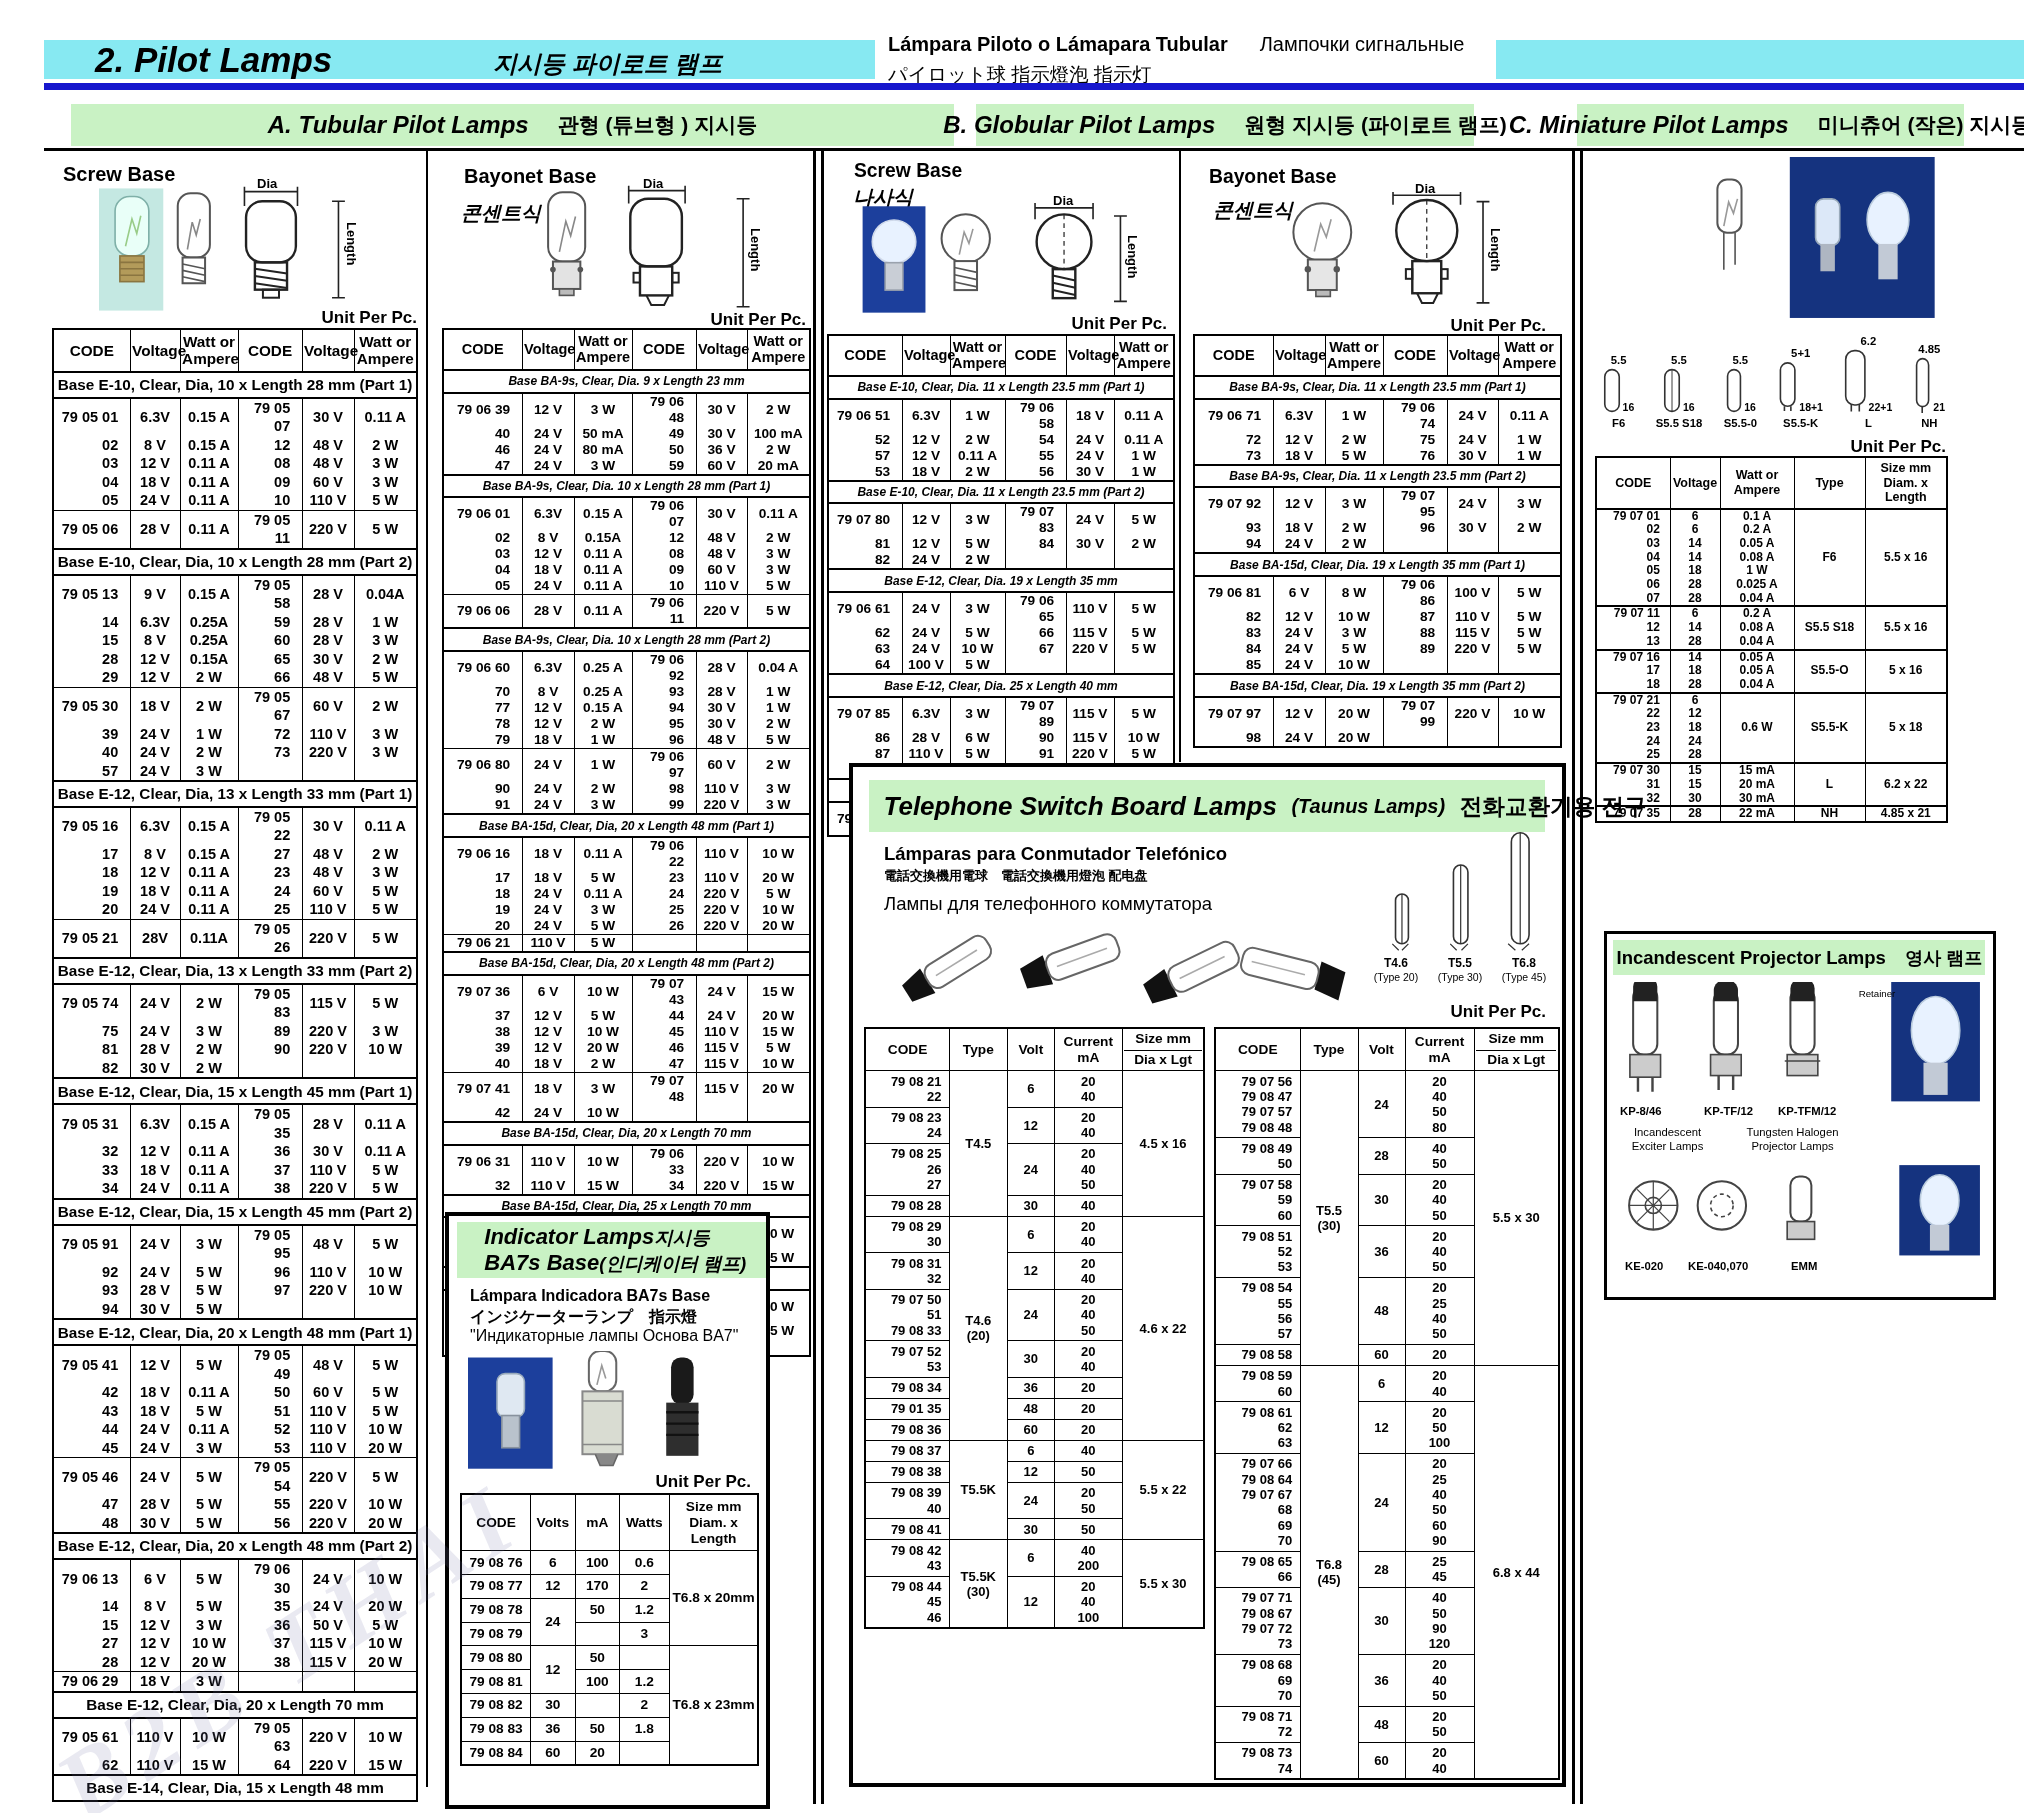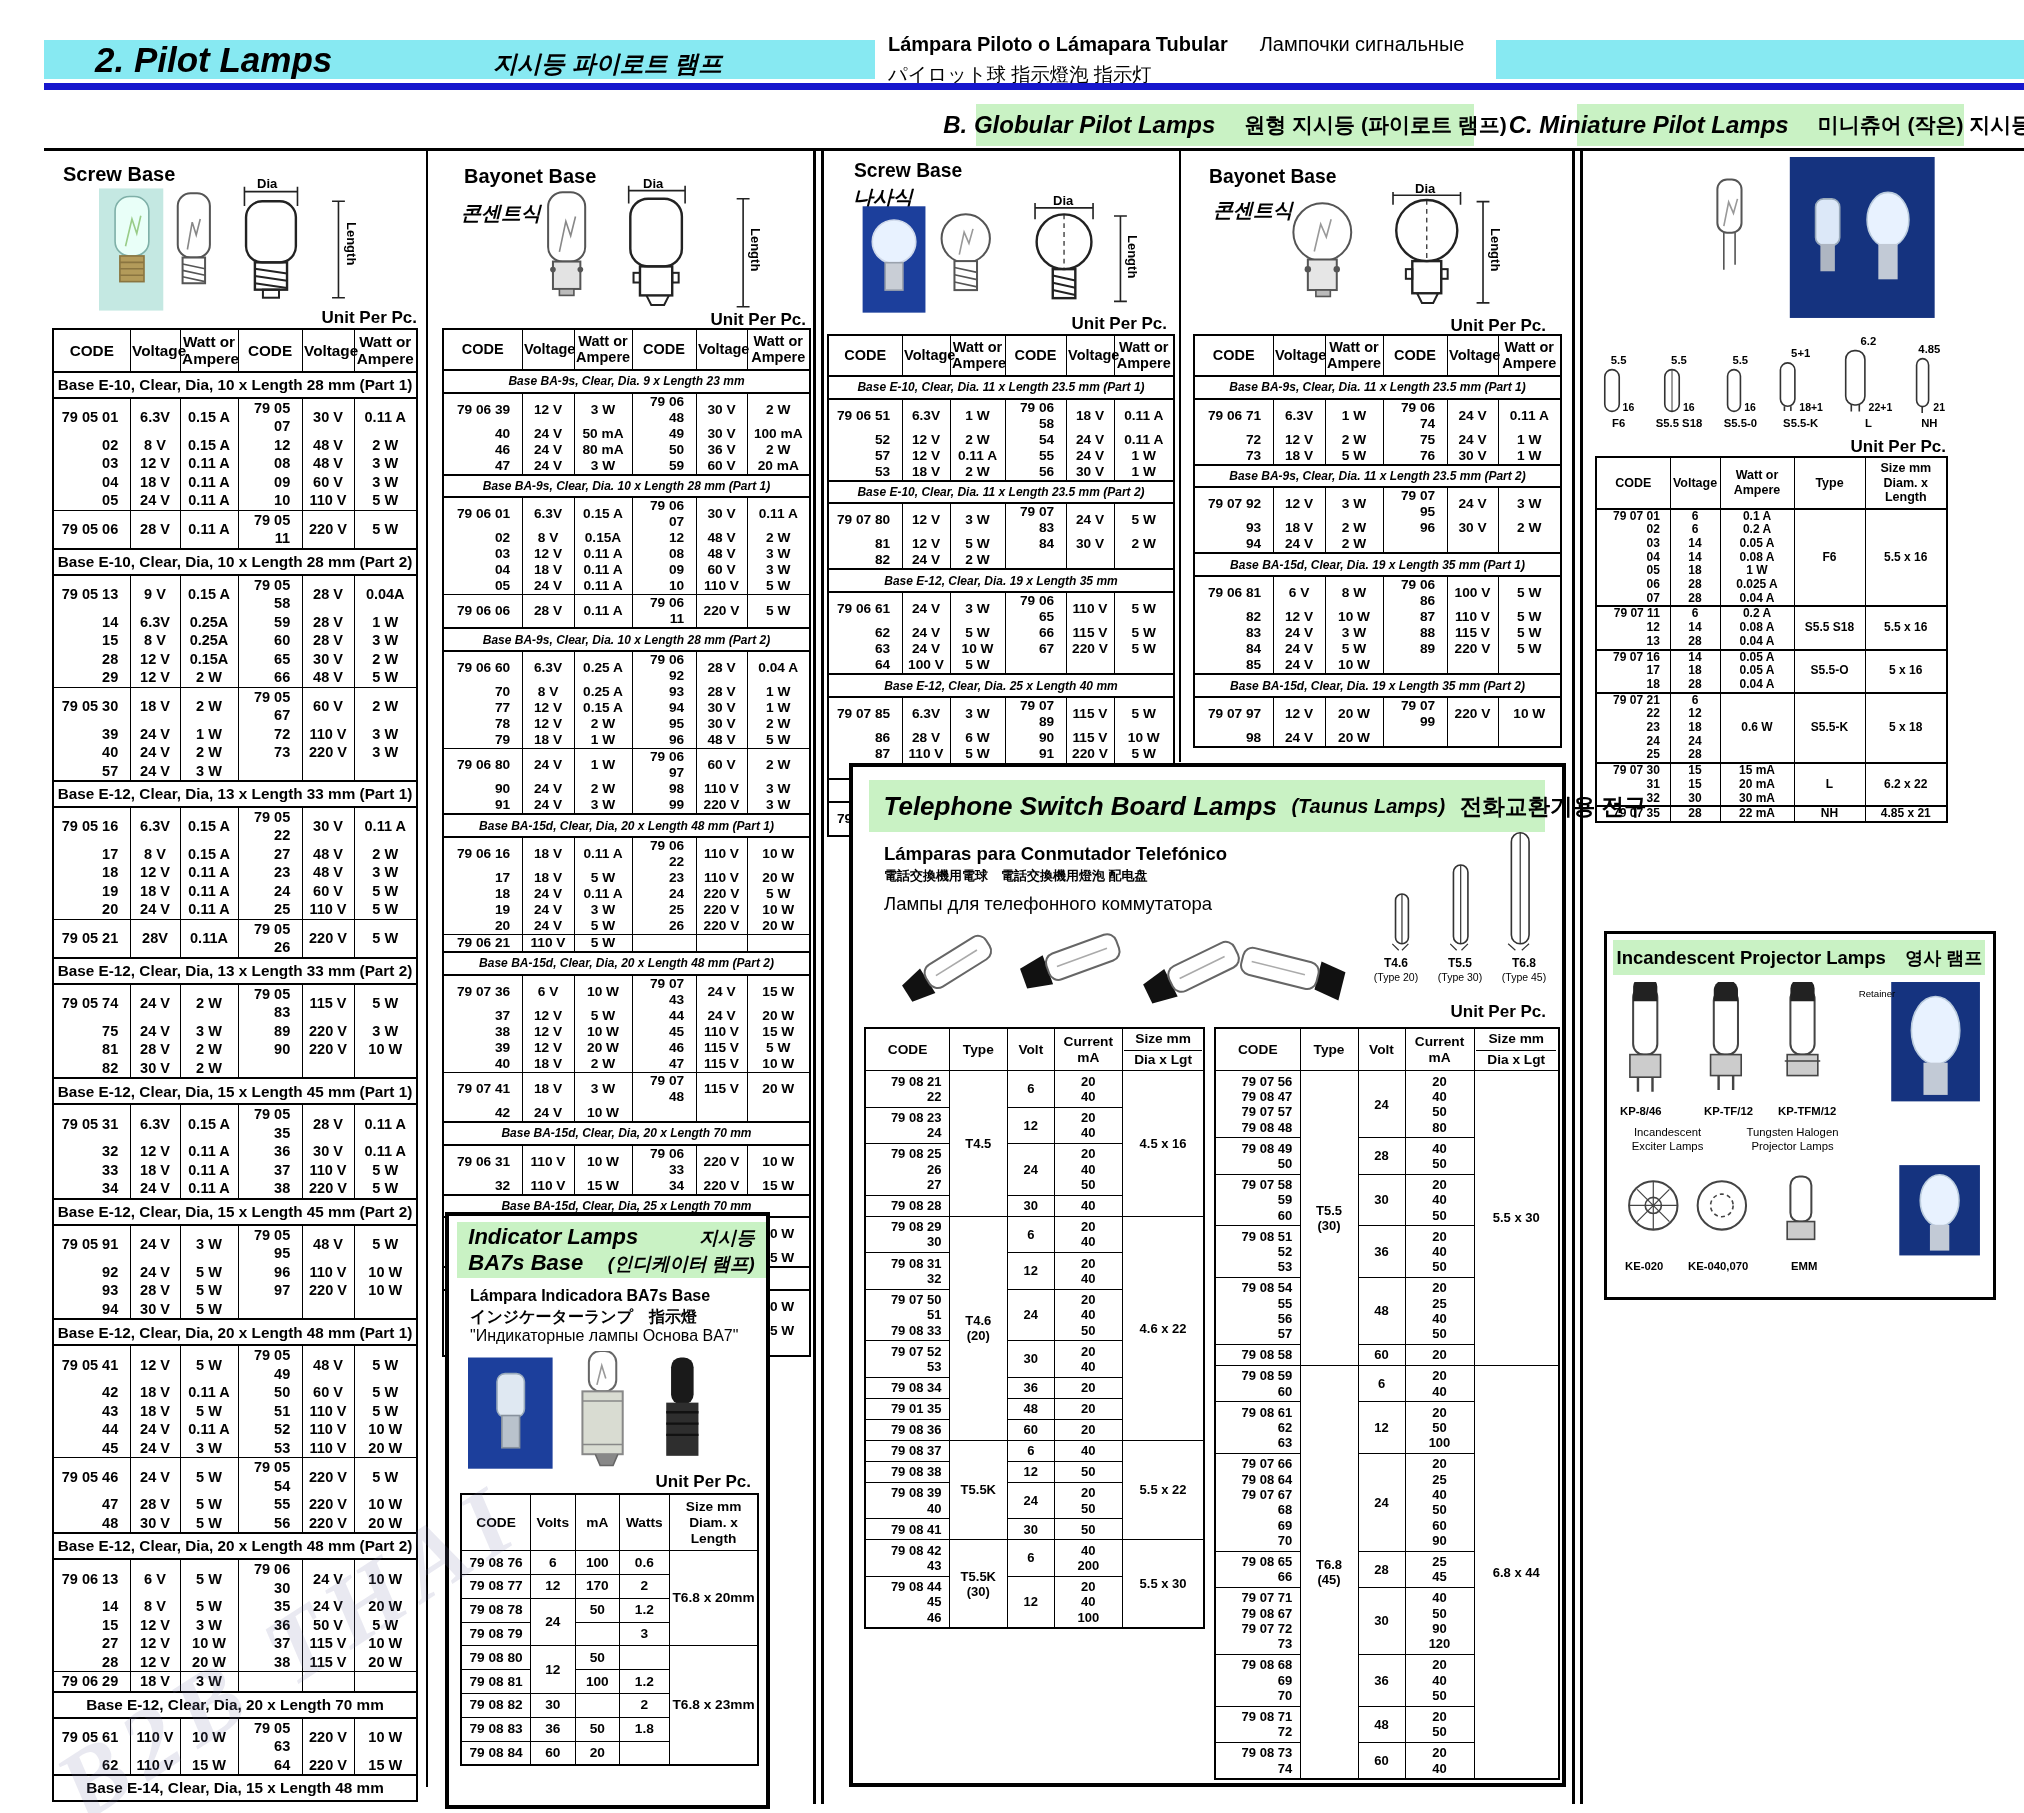--- a/index.html
+++ b/index.html
@@ -51,21 +51,21 @@
   
   .t5c{width:100%;border:2.4px solid #000;}
   .t5c th{border:1.6px solid #000;border-bottom:2.4px solid #000;font-size:12.5px;line-height:1.15;padding:3.2px 1.6px;white-space:pre-line;font-weight:bold;}
   .t5c td{border-left:1.6px solid #000;font-size:12px;line-height:13.7px;padding:0 2.4px;text-align:center;font-weight:bold;white-space:pre-line;vertical-align:middle;}
   .t5c td.cd{text-align:right;padding-right:9.7px;}
   .t5c tr.g td{border-top:2.4px solid #000;}
   
   .bigbox{border:4px solid #000;box-sizing:border-box;background:#fff;}
   .greenblk{background:#c9f2c4;}
   .ind-green{display:flex;flex-direction:column;justify-content:center;padding:3.2px 11.3px;box-sizing:border-box;}
-  .ind-green .row{display:flex;justify-content:space-between;align-items:baseline;}
+  .ind-green .row{display:flex;align-items:baseline;margin-left:16px;}
   .ind-green .en{font-size:22px;font-weight:bold;font-style:italic;}
   .ind-green .kr{font-size:18.5px;font-weight:bold;font-style:italic;}
   .smalltxt{font-size:16px;font-weight:bold;white-space:nowrap;}
   .smalltxt.n{font-weight:normal;}
   .phone-green{display:flex;align-items:center;gap:14.5px;padding:0 14.5px;box-sizing:border-box;}
   .phone-green .en{font-size:26px;font-weight:bold;font-style:italic;white-space:nowrap;}
   .phone-green .tn{font-size:20px;font-weight:bold;font-style:italic;white-space:nowrap;}
   .phone-green .kr{font-size:22.6px;font-weight:bold;margin-left:auto;white-space:nowrap;}
   .tube-lbls{display:flex;}
   .tube-lbl{text-align:center;font-size:12px;font-weight:bold;line-height:1.15;}
@@ -93,20 +93,24 @@
 
   <div class="abs band" style="left:44px;top:40px;width:1981px;height:39px;"></div>
   <div class="abs title-en" style="left:95px;top:40px;">2. Pilot Lamps</div>
   <div class="abs title-kr" style="left:493px;top:48px;">지시등 파이로트 램프</div>
   <div class="abs hdr-box" style="left:875px;top:27px;width:621px;height:71px;">
     <div class="l1"><span>Lámpara Piloto o Lámapara Tubular</span><span class="ru">Лампочки сигнальные</span></div>
     <div class="l2">パイロット球 指示燈泡 指示灯</div>
   </div>
   <div class="abs blue-rule" style="left:44px;top:83px;width:1981px;height:7.3px;"></div>
 
+  <div class="abs sec" style="left:71px;top:104px;width:883px;height:42px;">
+    <span class="en">A. Tubular Pilot Lamps</span>
+    <span class="kr">관형 (튜브형 ) 지시등</span>
+  </div>
   <div class="abs sec" style="left:976px;top:104px;width:498px;height:42px;">
     <span class="en">B. Globular Pilot Lamps</span>
     <span class="kr">원형 지시등 (파이로트 램프)</span>
   </div>
   <div class="abs sec" style="left:1577px;top:104px;width:387px;height:42px;">
     <span class="en">C. Miniature Pilot Lamps</span>
     <span class="kr">미니츄어 (작은) 지시등</span>
   </div>
   <div class="abs hline" style="left:44px;top:148px;width:1981px;height:3.2px;"></div>
 

